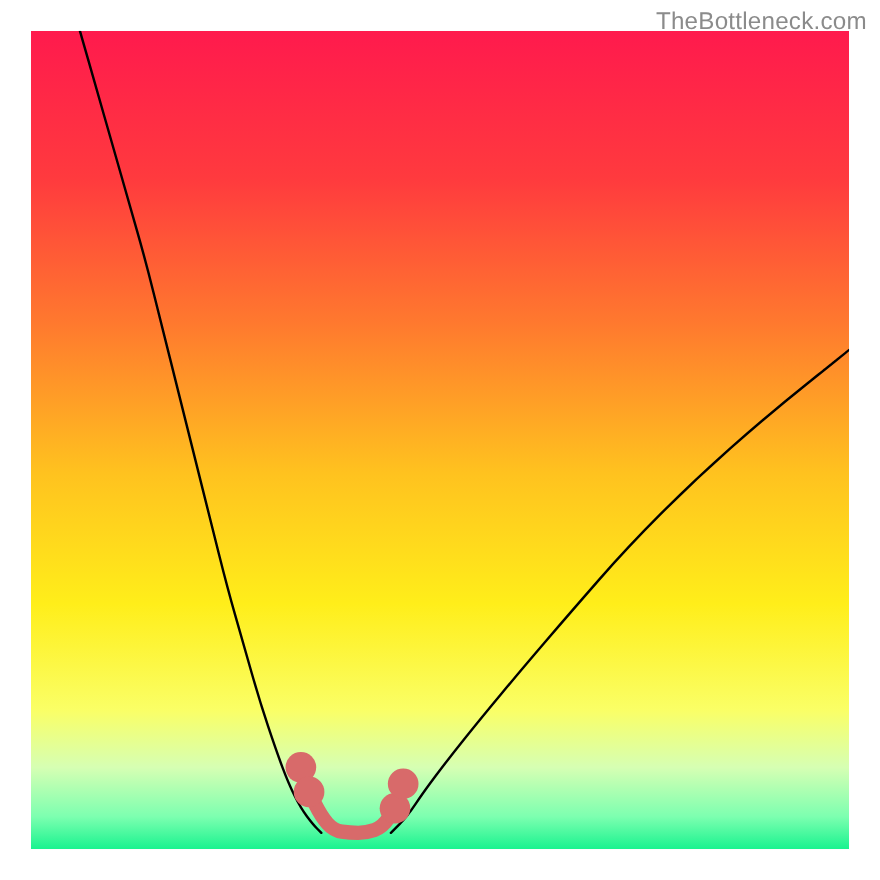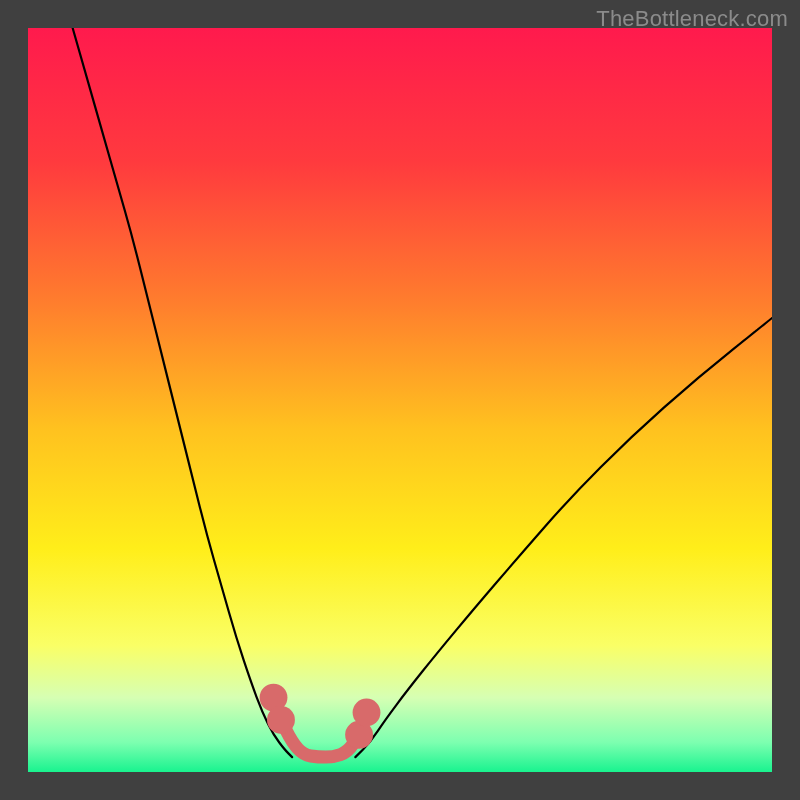--- a/index.html
+++ b/index.html
@@ -10,21 +10,21 @@
     background: #000;
     overflow: hidden;
     font-family: Arial, Helvetica, sans-serif;
   }
   .frame {
     position: absolute;
     left: 0;
     top: 0;
     width: 800px;
     height: 800px;
-    background: #404040;
+    background: #ffffff;
   }
   .plot-area {
     position: absolute;
     left: 28px;
     top: 28px;
     width: 744px;
     height: 744px;
     overflow: hidden;
   }
   .watermark {

